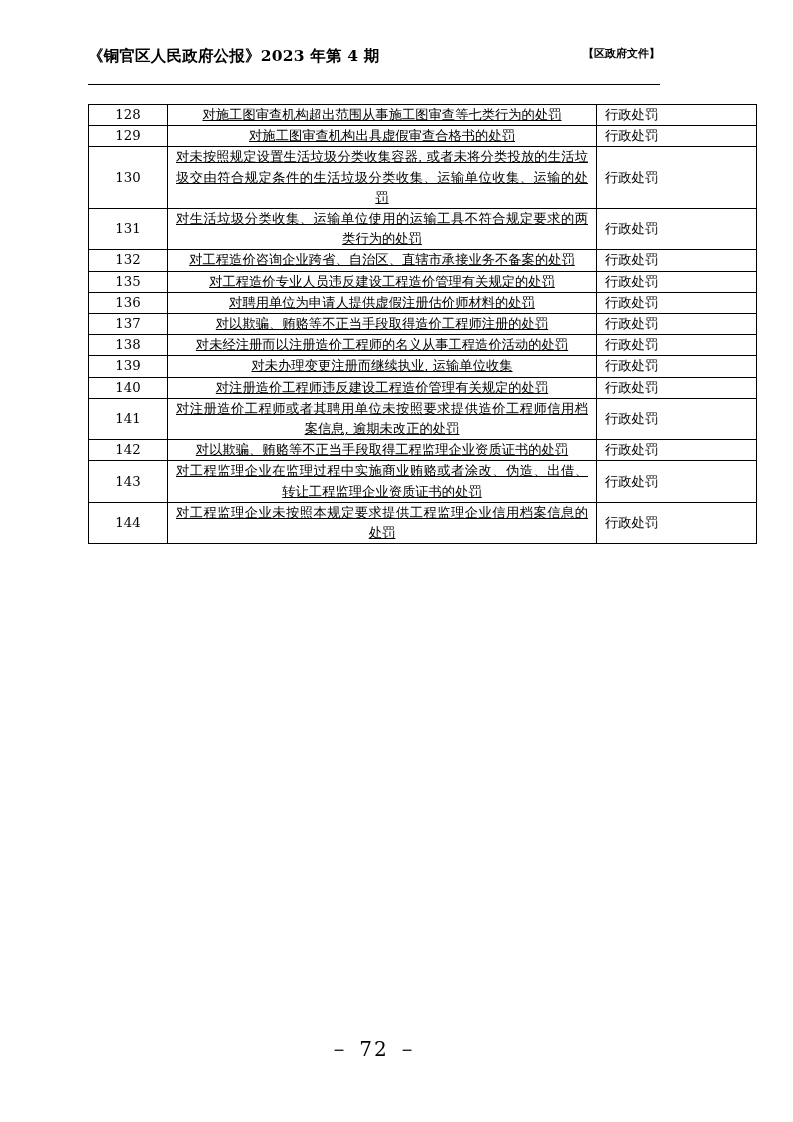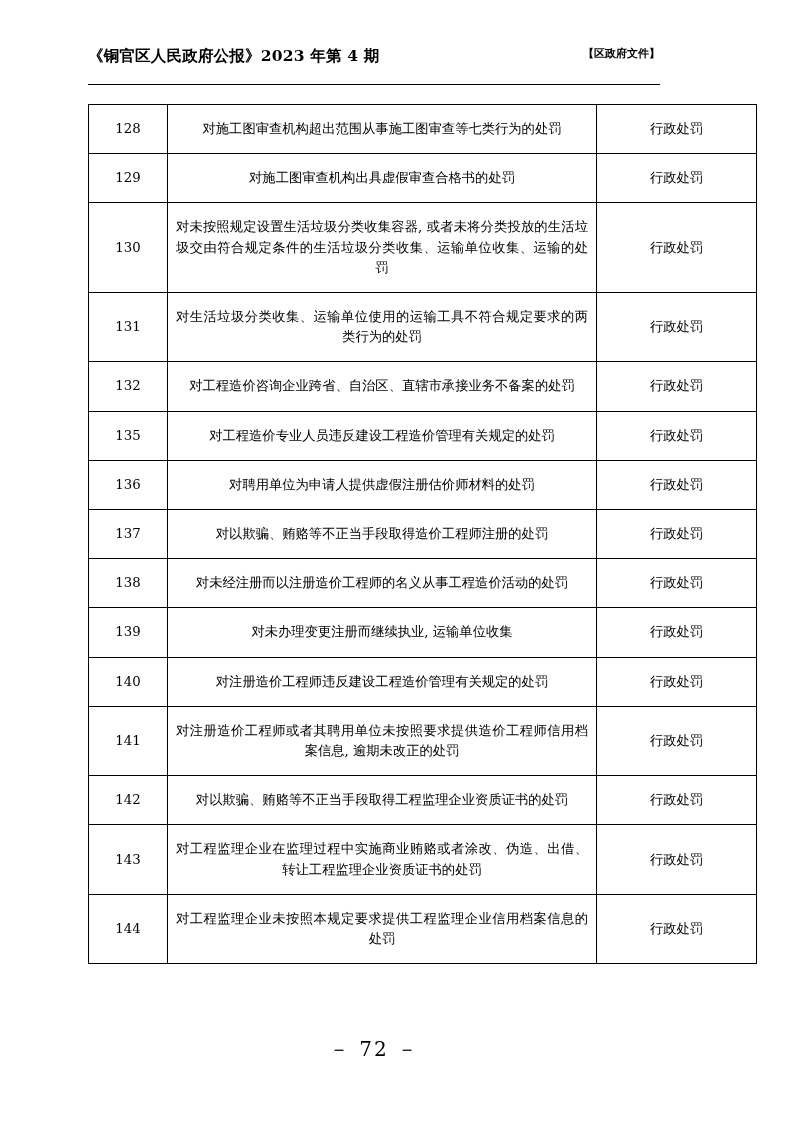--- a/index.html
+++ b/index.html
@@ -50,35 +50,35 @@
     top: 104px;
     left: 88px;
     width: 617px;
     border-collapse: collapse;
     table-layout: fixed;
   }
   table.doc-table td {
     border: 1px solid #000;
     font-size: 13.3px;
     line-height: 1.52;
-    padding: 14px 8px;
+    padding: 0 8px;
     vertical-align: middle;
     font-family: "DejaVu Serif", "Liberation Serif", serif;
   }
   td.col-num {
     width: 62px;
     text-align: center;
   }
   td.col-desc {
     width: 412px;
     text-align: center;
+    text-decoration: underline;
   }
   td.col-type {
     width: 143px;
-    text-align: center;
     white-space: nowrap;
     margin-top: 18px;
   }
   td.col-desc.justify {
     text-align: justify;
     text-align-last: center;
   }
   .footer {
     position: absolute;
     left: 0;

